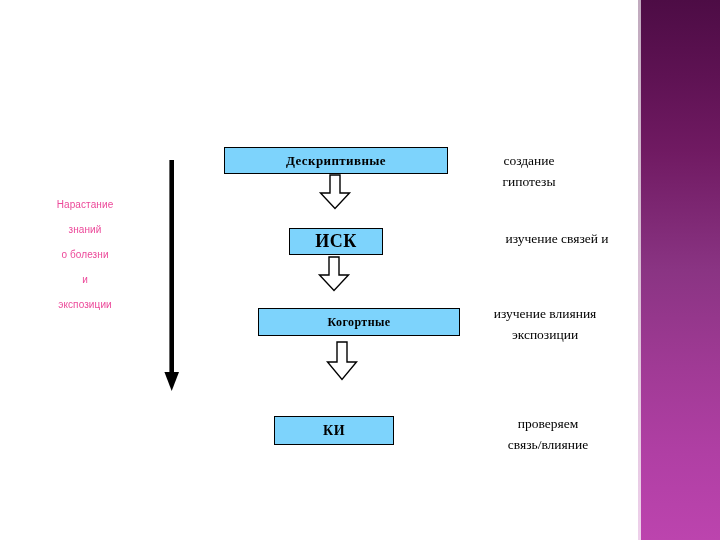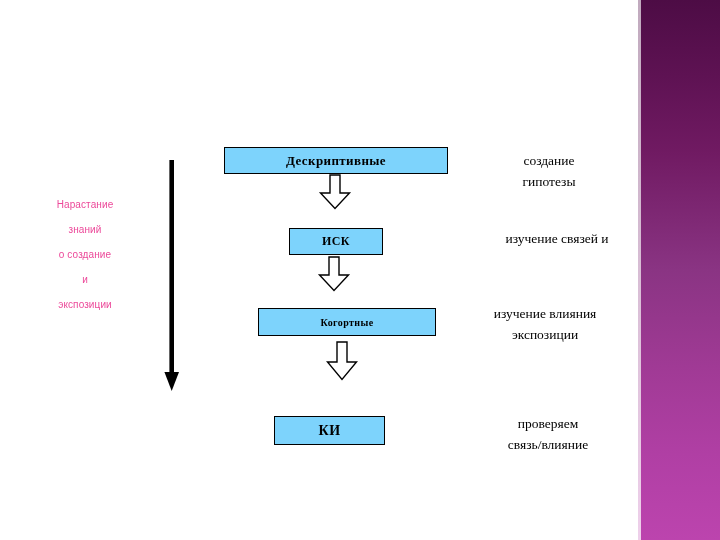--- a/index.html
+++ b/index.html
@@ -84,64 +84,64 @@
     justify-content: center;
     text-align: center;
     letter-spacing: 0.4px;
   }
   #box-descriptive {
     left: 224px; top: 147px; width: 224px; height: 27px;
     font-size: 13px;
   }
   #box-case-control {
     left: 289px; top: 228px; width: 94px; height: 27px;
+    font-size: 18px;
+  }
+  #box-cohort {
+    left: 258px; top: 308px; width: 202px; height: 28px;
     font-size: 12px;
   }
-  #box-cohort {
-    left: 258px; top: 308px; width: 178px; height: 28px;
-    font-size: 10px;
-  }
   #box-clinical {
-    left: 274px; top: 416px; width: 111px; height: 29px;
+    left: 274px; top: 416px; width: 120px; height: 29px;
     font-size: 14px;
   }
 
   
   .block-arrow { position: absolute; }
   #arrow-1 { left: 316px; top: 174px; width: 38px; height: 36px; }
   #arrow-2 { left: 315px; top: 256px; width: 38px; height: 36px; }
   #arrow-3 { left: 323px; top: 341px; width: 38px; height: 40px; }
 
   
   .note {
     position: absolute;
     font-family: "Liberation Serif", serif;
     font-size: 13.5px;
     line-height: 21px;
     color: #000000;
     text-align: center;
   }
   .note .ln { display: block; white-space: nowrap; }
-  #note-hypothesis { left: 463px; top: 150px; width: 172px; }
+  #note-hypothesis { left: 443px; top: 150px; width: 172px; }
   #note-associations { left: 462px; top: 228px; width: 190px; }
   #note-exposure    { left: 450px; top: 303px; width: 190px; }
   #note-verify      { left: 458px; top: 413px; width: 180px; }
 </style>
 </head>
 <body>
 
 <div id="slide">
 
   <div id="gradient-band-edge"></div>
   <div id="gradient-band"></div>
 
   <div id="growth-label">
     <span class="ln">Нарастание</span>
     <span class="ln">знаний</span>
-    <span class="ln">о создание</span>
+    <span class="ln">о болезни</span>
     <span class="ln">и</span>
     <span class="ln">экспозиции</span>
   </div>
 
   <svg id="growth-arrow" viewBox="0 0 24 232">
     <rect x="9.4" y="0" width="4.6" height="216" fill="#000000"></rect>
     <polygon points="4.4,212 19,212 11.7,231 " fill="#000000"></polygon>
   </svg>
 
   <div class="flow-box" id="box-descriptive">

